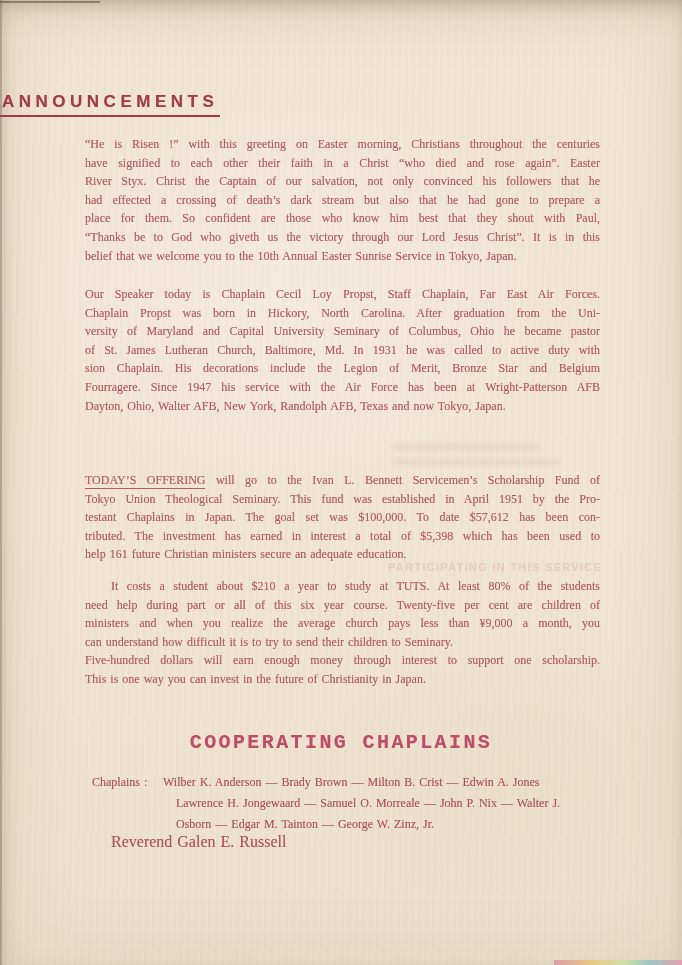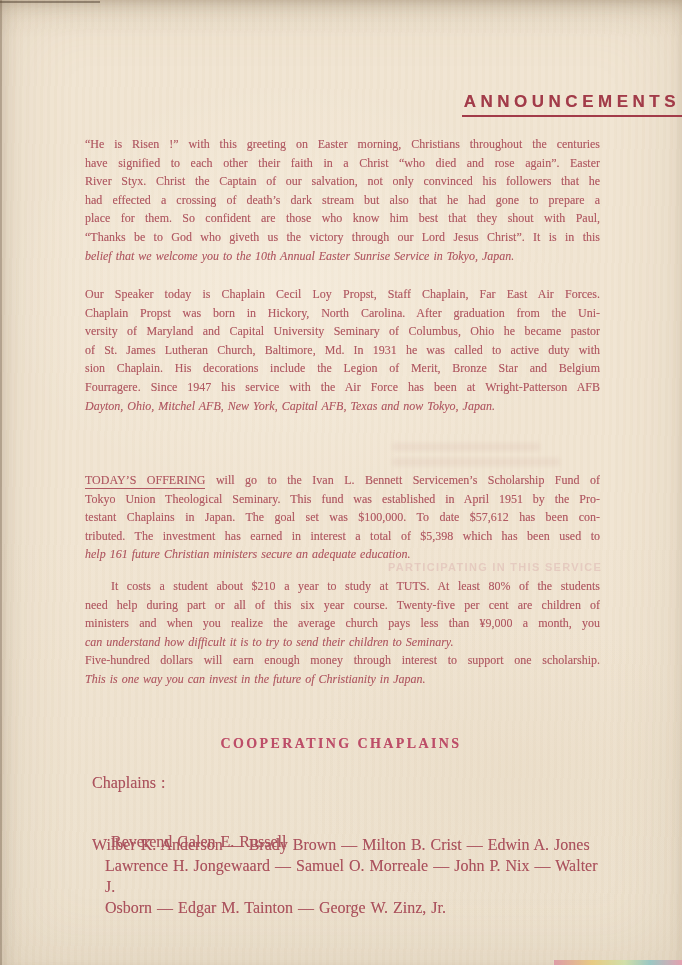--- a/index.html
+++ b/index.html
@@ -32,38 +32,38 @@
   }
   .left-edge-line{
     position:absolute;top:0;left:0;width:2px;height:100%;
     background:rgba(100,80,60,0.30);
   }
   .scan-stripe{
     position:absolute;bottom:0;right:0;width:128px;height:5px;
     background:linear-gradient(90deg,#dc93a2 0%,#e8c97a 30%,#cfe0a5 55%,#8fc5c4 75%,#e59aae 100%);
     opacity:0.85;
   }
-  .title-wrap{position:absolute;top:78px;left:0;right:0;text-align:right;margin:0;}
+  .title-wrap{position:absolute;top:78px;left:0;right:0;text-align:left;margin:0;}
   .title-text{
     display:inline-block;
     font-family:"Liberation Sans","DejaVu Sans",sans-serif;
     font-weight:bold;font-size:17px;letter-spacing:4.5px;
     color:var(--ink-deep);
     border-bottom:2px solid var(--ink-deep);
     padding:0 2px 3px 2px;
     text-shadow:0 0 0.6px rgba(162,59,73,0.5);
   }
   .para{
     position:absolute;left:85px;width:515px;
     font-size:12px;line-height:18.6px;color:var(--ink);
     word-spacing:1px;
     text-shadow:0 0 0.5px rgba(177,90,99,0.45);
   }
   .para .line{text-align:justify;text-align-last:justify;}
-  .para .line:last-child{text-align-last:left;font-style:italic;}
+  .para .line:last-child{text-align-last:left;}
   .para .sub .line:last-child{text-align-last:left;}
   .intro{top:135px;}
   .speaker{top:285px;}
   .offering{top:471px;}
   .lead{border-bottom:1px solid currentColor;padding-bottom:0.5px;}
   .cost{top:577px;}
   .cost .sub:first-child .line:first-child{text-indent:26px;}
   .ghost-heading{
     position:absolute;top:561px;left:388px;
     font-family:"Liberation Sans","DejaVu Sans",sans-serif;
@@ -73,32 +73,31 @@
     pointer-events:none;
   }
   .smudge{
     position:absolute;background:rgba(186,142,132,0.10);
     filter:blur(2.2px);border-radius:3px;pointer-events:none;
   }
   .smudge-1{top:443px;left:392px;width:148px;height:8px;}
   .smudge-2{top:458px;left:392px;width:168px;height:8px;}
   .subheading-wrap{position:absolute;top:727px;left:0;right:0;text-align:center;margin:0;}
   .subheading-text{
-    font-family:Liberation Serif, serif;
-    font-weight:bold;font-size:14px;letter-spacing:2.4px;
+    font-family:Liberation Mono, monospace;
+    font-weight:bold;font-size:20px;letter-spacing:2.4px;
     color:var(--ink-pink);
     text-shadow:0 0 0.6px rgba(189,77,104,0.45);
   }
   .chaplains{
     position:absolute;top:772px;left:92px;width:512px;
     display:flex;align-items:flex-start;
-    font-size:16px;line-height:21px;color:#ab525d;
+    font-size:12px;line-height:21px;color:#ab525d;
     text-shadow:0 0 0.5px rgba(171,82,93,0.45);
     word-spacing:1px;
-    flex-direction:column;
   }
   .chap-label{flex:0 0 62px;margin-right:9px;}
   .chap-lines{flex:1;}
   .chap-lines .line{text-align:left;}
   .chap-lines .line + .line{padding-left:13px;}
   .reverend{
     position:absolute;top:831px;left:111px;
     font-size:16px;line-height:21px;color:#ab525d;
     text-shadow:0 0 0.5px rgba(171,82,93,0.45);
     word-spacing:1px;
@@ -125,21 +124,21 @@
       <div class="line">belief that we welcome you to the 10th Annual Easter Sunrise Service in Tokyo, Japan.</div>
     </section>
 
   <section class="para speaker">
       <div class="line">Our Speaker today is Chaplain Cecil Loy Propst, Staff Chaplain, Far East Air Forces.</div>
       <div class="line">Chaplain Propst was born in Hickory, North Carolina. After graduation from the Uni-</div>
       <div class="line">versity of Maryland and Capital University Seminary of Columbus, Ohio he became pastor</div>
       <div class="line">of St. James Lutheran Church, Baltimore, Md. In 1931 he was called to active duty with</div>
       <div class="line">sion Chaplain. His decorations include the Legion of Merit, Bronze Star and Belgium</div>
       <div class="line">Fourragere. Since 1947 his service with the Air Force has been at Wright-Patterson AFB</div>
-      <div class="line">Dayton, Ohio, Mitchel AFB, New York, Capital AFB, Texas and now Tokyo, Japan.</div>
+      <div class="line">Dayton, Ohio, Walter AFB, New York, Randolph AFB, Texas and now Tokyo, Japan.</div>
     </section>
 
   <div class="smudge smudge-1"></div>
   <div class="smudge smudge-2"></div>
 
   <section class="para offering">
     <div class="line"><span class="lead">TODAY’S OFFERING</span><span> will go to the Ivan L. Bennett Servicemen’s Scholarship Fund of</span></div>
   <div class="line">Tokyo Union Theological Seminary. This fund was established in April 1951 by the Pro-</div>
       <div class="line">testant Chaplains in Japan. The goal set was $100,000. To date $57,612 has been con-</div>
       <div class="line">tributed. The investment has earned in interest a total of $5,398 which has been used to</div>

